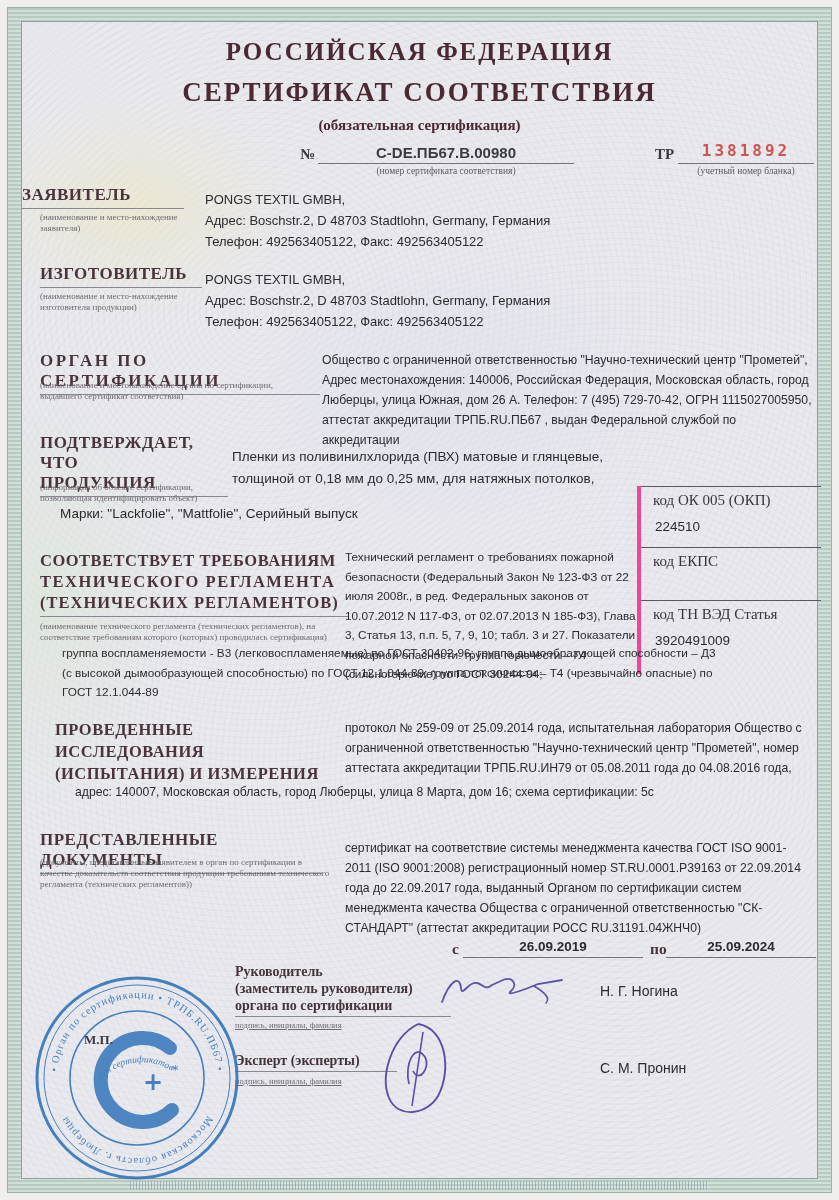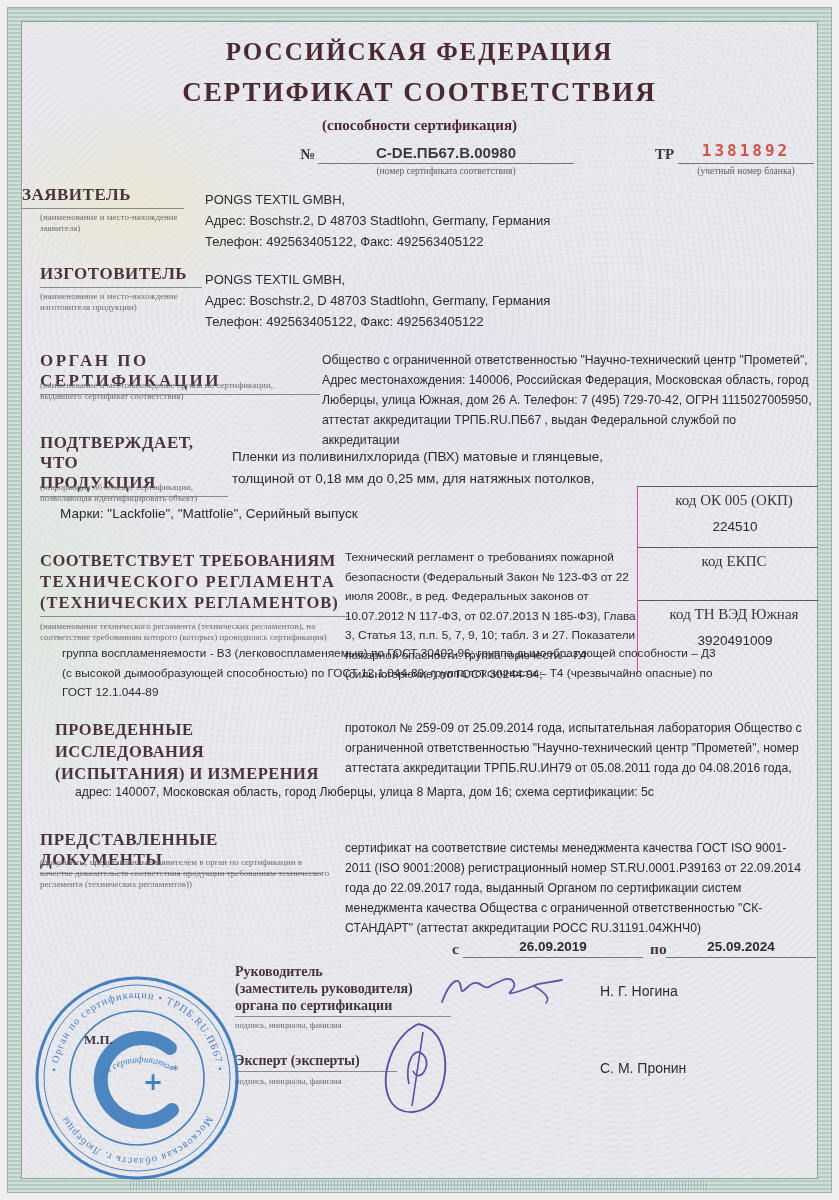--- a/index.html
+++ b/index.html
@@ -45,45 +45,45 @@
   .u-line{border-top:1px solid #77737c; height:0;}
   .cap{font-size:9.5px; color:#5f5a63; text-align:center;}
   
   .sec-h{font-size:17px; font-weight:bold; color:#4a343c; letter-spacing:.5px;}
   .sec-h.ls{letter-spacing:2.5px;}
   .sec-h.underl{border-bottom:1px solid #8b8790; padding-bottom:3px;}
   .sublbl{font-size:9px; line-height:11px; color:#6f6a70;}
   .val{font-family:"Liberation Sans", sans-serif; font-size:13px; line-height:21px; color:#2b2b31;}
   .val-sm{font-family:"Liberation Sans", sans-serif; font-size:12.2px; line-height:20px; color:#2b2b31;}
   .val-xs{font-family:"Liberation Sans", sans-serif; font-size:11.8px; line-height:19.5px; color:#2b2b31;}
-  .codes{border-left:1px solid #ec4899;text-align:center;}
+  .codes{border-left:4px solid #ec4899;}
   .code-cell{border-top:1px solid #5c5760; padding:5px 0 0 12px;}
   .code-lbl{font-size:15px; color:#3b3440;}
   .code-val{font-family:"Liberation Sans", sans-serif; font-size:13.5px; color:#2b2b31; padding:10px 0 0 2px;}
   .validity-h{font-size:15.5px; font-weight:bold; color:#4a343c;}
   .date-val{font-family:"Liberation Sans", sans-serif; font-size:13.5px; font-weight:600; color:#2b2b31; text-align:center;}
   .role{font-size:14px; line-height:17px; color:#44353c; font-weight:bold;}
   .role-underl{border-bottom:1px solid #8b8790; padding-bottom:2px;}
-  .tinycap{font-size:8.5px; color:#6f6a70;}
+  .tinycap{font-size:8.5px; color:#6f6a70;text-decoration:underline;}
   .name{font-family:"Liberation Sans", sans-serif; font-size:14px; color:#2b2b31;}
   .mp{font-size:13px; font-weight:bold; color:#3f3a45; z-index:6;}
   .stamp{z-index:5; opacity:.88;}
   .sig{z-index:6;}
 </style>
 </head>
 <body>
 
 <div class="page">
   <div class="frame-band"></div>
   <div class="frame-inner"></div>
   <div class="microtext-band abs" style="z-index:2;"></div>
 
   <div class="abs country">РОССИЙСКАЯ ФЕДЕРАЦИЯ</div>
   <div class="abs cert-title">СЕРТИФИКАТ СООТВЕТСТВИЯ</div>
-  <div class="abs cert-subtitle">(способности сертификация)</div>
+  <div class="abs cert-subtitle">(обязательная сертификация)</div>
 
   <div class="abs num-label" style="left:300px; top:146px;">№</div>
   <div class="abs num-value" style="left:320px; top:144px; width:252px;">C-DE.ПБ67.B.00980</div>
   <div class="abs u-line" style="left:318px; top:163px; width:256px;"></div>
   <div class="abs cap" style="left:318px; top:166px; width:256px;">(номер сертификата соответствия)</div>
 
   <div class="abs num-label" style="left:655px; top:146px;">ТР</div>
   <div class="abs blank-value" style="left:678px; top:141px; width:136px;">1381892</div>
   <div class="abs u-line" style="left:678px; top:163px; width:136px;"></div>
   <div class="abs cap" style="left:668px; top:166px; width:156px;">(учетный номер бланка)</div>
@@ -119,21 +119,21 @@
   <div class="abs codes" style="left:637px; top:486px; width:180px;">
     <div class="code-cell" style="height:55px;">
       <div class="code-lbl">код ОК 005 (ОКП)</div>
       <div class="code-val">224510</div>
     </div>
     <div class="code-cell" style="height:47px;">
       <div class="code-lbl">код ЕКПС</div>
       <div class="code-val"></div>
     </div>
     <div class="code-cell" style="height:68px;">
-      <div class="code-lbl">код ТН ВЭД Южная</div>
+      <div class="code-lbl">код ТН ВЭД Статья</div>
       <div class="code-val">3920491009</div>
     </div>
   </div>
 
   <div class="abs" style="left:40px; top:550px; width:308px;">
     <div class="sec-h" style="font-size:16.5px; line-height:21px;">СООТВЕТСТВУЕТ ТРЕБОВАНИЯМ</div>
     <div class="sec-h" style="font-size:16.5px; line-height:21px; letter-spacing:1.5px;">ТЕХНИЧЕСКОГО  РЕГЛАМЕНТА</div>
     <div class="sec-h underl" style="font-size:16.5px; line-height:21px; letter-spacing:1px;">(ТЕХНИЧЕСКИХ  РЕГЛАМЕНТОВ)</div>
   </div>
   <div class="abs sublbl" style="left:40px; top:621px; width:300px;">(наименование технического регламента (технических регламентов), на соответствие требованиям которого (которых) проводилась сертификация)</div>

